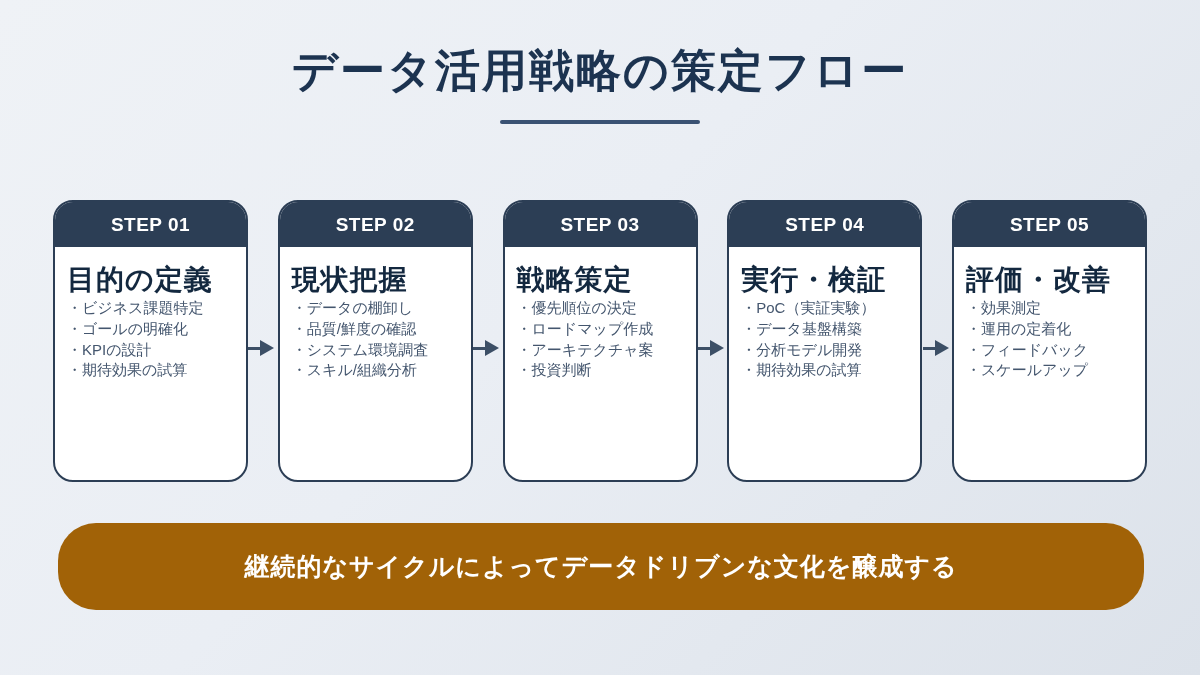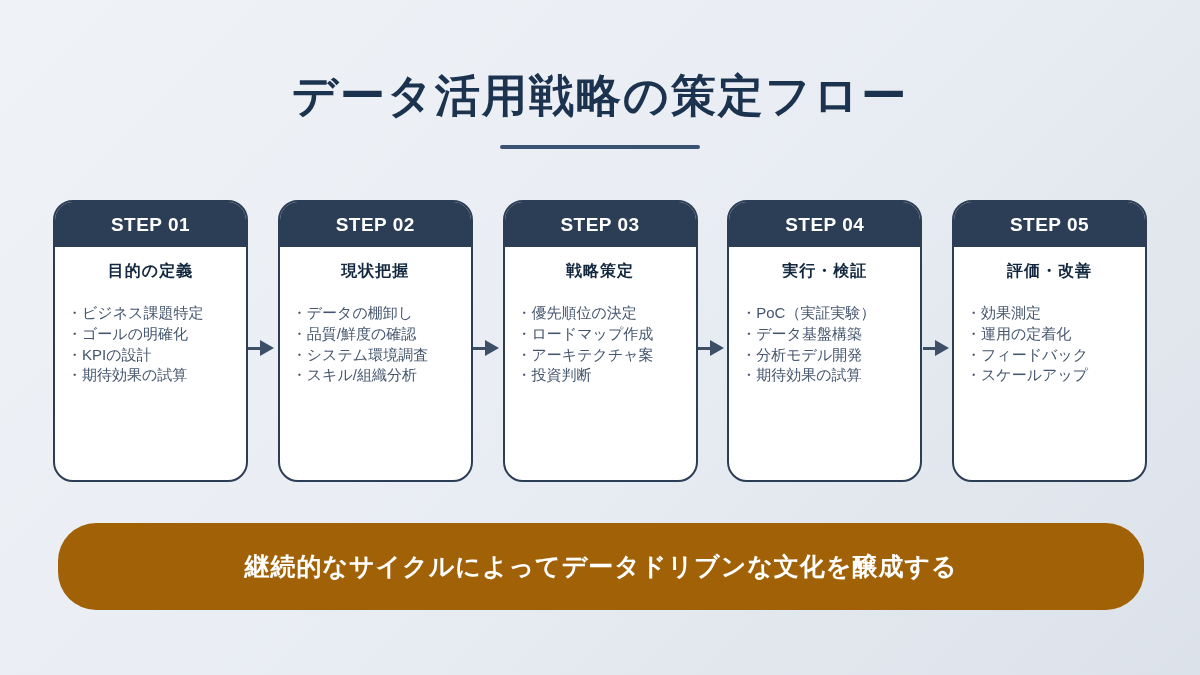--- a/index.html
+++ b/index.html
@@ -5,21 +5,21 @@
   * { margin:0; padding:0; box-sizing:border-box; }
   html, body { width:1200px; height:675px; }
   body {
     font-family:"Liberation Sans", sans-serif;
     background:linear-gradient(135deg, #eff2f6 0%, #eaeef4 45%, #dce2ea 100%);
     overflow:hidden;
     position:relative;
   }
 
   
-  .title-wrap { padding-top:71px; text-align:center; }
+  .title-wrap { padding-top:46px; text-align:center; }
   .title {
     font-size:45px;
     font-weight:bold;
     color:#1c3350;
     letter-spacing:2px;
     line-height:1.1;
   }
   .title-divider {
     width:200px; height:4px;
     background:#3a5273;
@@ -58,26 +58,25 @@
     font-weight:bold;
     letter-spacing:0.5px;
   }
   .card-body {
     flex:1;
     display:flex;
     flex-direction:column;
     padding:14px 12px 10px;
   }
   .card-title {
-    text-align:center;
-    font-size:16px;
+    text-align:left;
+    font-size:28px;
     font-weight:bold;
     color:#13283f;
     letter-spacing:1px;
-    margin-bottom:22px;
     white-space:nowrap;
   }
   .bullets {
     list-style:none;
     display:flex;
     flex-direction:column;
     gap:2px;
   }
   .bullet {
     font-size:15px;

